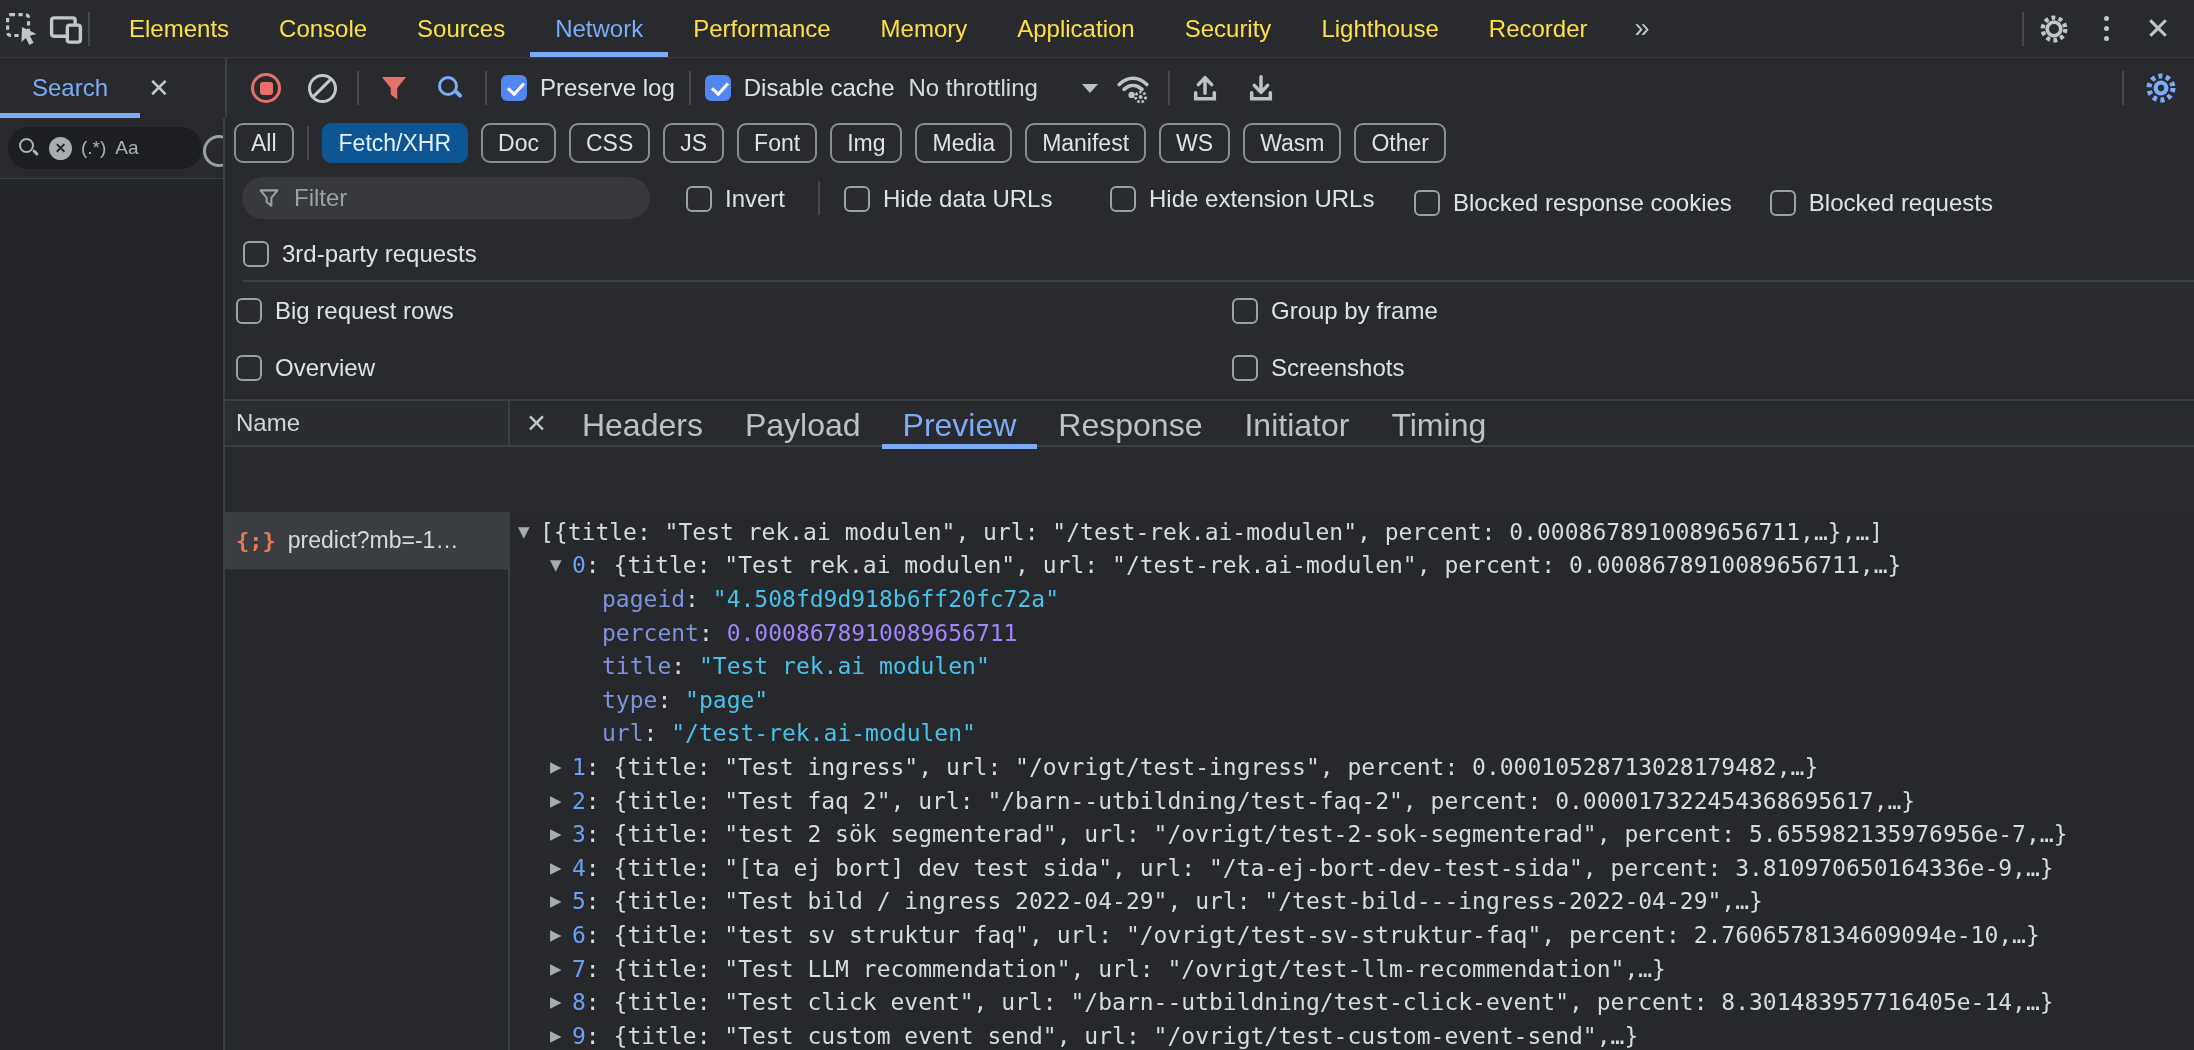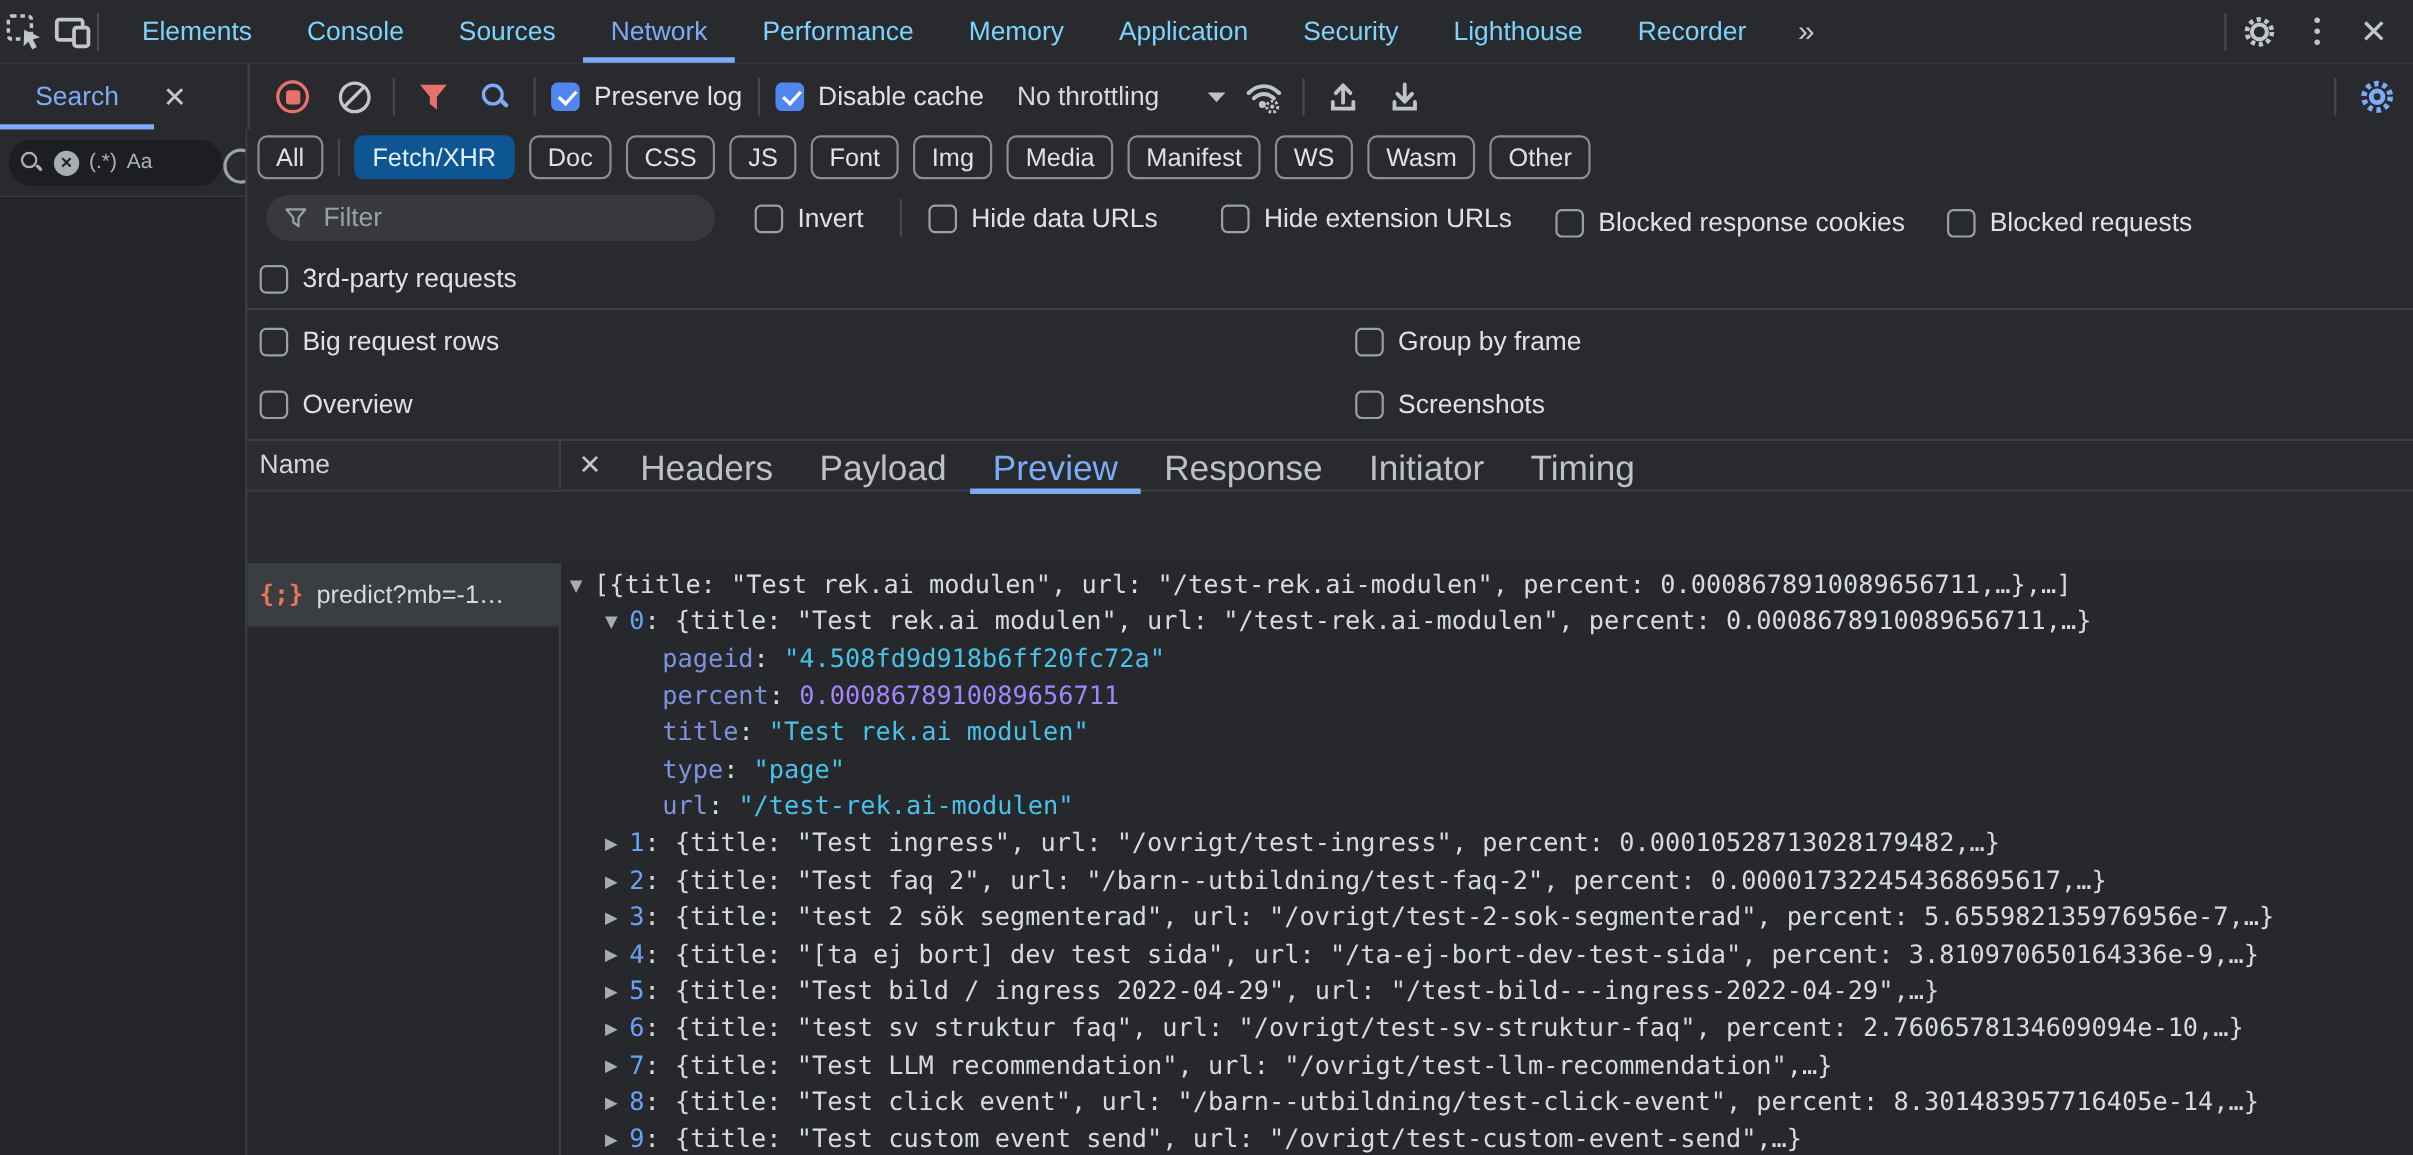--- a/index.html
+++ b/index.html
@@ -5,21 +5,21 @@
   html,body{margin:0;padding:0;background:#1d1e21;}
   #app{position:relative;width:2194px;height:1050px;background:#292a2d;
        font-family:"Liberation Sans",sans-serif;color:#dee1e6;overflow:hidden;
        -webkit-font-smoothing:antialiased;}
   .vdiv{width:2px;background:#47494d;height:34px;flex:0 0 2px;}
   
   #topbar{position:absolute;left:0;top:0;width:2194px;height:57px;display:flex;align-items:center;
           background:#292a2d;border-bottom:1px solid #3a3c40;}
   .tb-iconbtn{width:44px;height:56px;display:flex;align-items:center;justify-content:center;flex:0 0 44px;}
   #panel-tabs{display:flex;height:57px;margin-left:14px;}
-  .toptab{height:57px;display:flex;align-items:center;padding:0 25px;font-size:24px;color:#7dd3fc;cursor:default;}
+  .toptab{height:57px;display:flex;align-items:center;padding:0 25px;font-size:24px;color:#fde047;cursor:default;}
   .toptab.active{color:#7cacf8;box-shadow:inset 0 -5px 0 #7cacf8;}
   .more-tabs{font-size:27px;color:#c2c6cb;padding:0 22px;}
   #topbar-right{margin-left:auto;display:flex;align-items:center;gap:8px;padding-right:14px;}
   .kebab{display:flex;flex-direction:column;gap:5px;align-items:center;width:40px;}
   .kebab i{width:5px;height:5px;border-radius:50%;background:#c2c6cb;}
   .close-x{font-size:30px;color:#c2c6cb;width:44px;text-align:center;}
   
   #toolbar2{position:absolute;left:0;top:58px;width:2194px;height:60px;display:flex;align-items:center;
             background:#292a2d;border-bottom:1px solid #35373a;}
   #search-tab-area{width:225px;height:60px;flex:0 0 225px;display:flex;align-items:center;border-right:2px solid #3c4043;}
@@ -34,21 +34,21 @@
   .clear-circ i{position:absolute;left:-1px;top:9px;width:25px;height:3px;background:#c3c7cb;transform:rotate(-45deg);}
   .mag{position:relative;width:26px;height:26px;}
   .mag i{position:absolute;left:1px;top:1px;width:14px;height:14px;border:3.2px solid #7cacf8;border-radius:50%;}
   .mag b{position:absolute;left:17px;top:17px;width:9px;height:3.6px;background:#7cacf8;border-radius:2px;transform:rotate(45deg);}
   .cb-item{display:flex;align-items:center;cursor:default;}
   .cb{width:26px;height:26px;border:2.5px solid #9aa0a6;border-radius:6px;box-sizing:border-box;position:relative;flex:0 0 26px;background:transparent;}
   .cb.checked{background:#5186ee;border-color:#5186ee;}
   .cb.checked::after{content:"";position:absolute;left:8px;top:2px;width:7px;height:13px;
                      border:solid #fff;border-width:0 3px 3px 0;transform:rotate(42deg);}
   .cb-label{margin-left:13px;font-size:24px;color:#dee1e6;white-space:nowrap;}
-  #throttle{display:flex;align-items:center;margin-left:16px;}
+  #throttle{display:flex;align-items:center;}
   #throttle .lbl{font-size:24px;color:#d6d9dd;}
   #throttle .caret{margin-left:44px;width:0;height:0;border-left:8px solid transparent;border-right:8px solid transparent;border-top:9px solid #bdc1c6;}
   #toolbar2-right{margin-left:auto;display:flex;align-items:center;gap:16px;padding-right:12px;}
   
   #sidebar{position:absolute;left:0;top:118px;width:225px;bottom:0;background:#232529;border-right:2px solid #3c4043;box-sizing:border-box;}
   #search-input-row{height:60px;background:#292a2d;border-bottom:1px solid #3c4043;position:relative;overflow:hidden;}
   #search-pill{position:absolute;left:8px;top:9px;width:194px;height:42px;background:#1d1e21;border-radius:21px;
                display:flex;align-items:center;padding:0 10px;box-sizing:border-box;gap:9px;}
   .mag-s{position:relative;width:22px;height:22px;flex:0 0 22px;}
   .mag-s i{position:absolute;left:1px;top:1px;width:11px;height:11px;border:2.6px solid #aeb3b9;border-radius:50%;}
@@ -70,21 +70,21 @@
   #cb-hide-data{position:absolute;left:619px;top:17px;}
   #cb-hide-ext{position:absolute;left:885px;top:17px;}
   
   #chips-row{position:relative;height:50px;display:flex;align-items:center;padding-left:9px;gap:13px;}
   .chip{height:40px;display:inline-flex;align-items:center;padding:0 15px;border:2px solid #8a8d91;border-radius:9px;
         font-size:23px;color:#dee1e6;white-space:nowrap;box-sizing:border-box;}
   .chip.active{background:#0e5693;border-color:#0e5693;color:#e4f0ff;}
   .chipdiv{width:2px;height:34px;background:#47494d;}
   #blocked-group{position:absolute;left:1189px;top:0;height:50px;display:flex;align-items:center;gap:38px;}
   
-  #thirdparty-row{height:54px;display:flex;align-items:center;padding-left:11px;border-bottom:2px solid #3c4043;box-sizing:border-box;}
+  #thirdparty-row{height:54px;display:flex;align-items:center;border-bottom:2px solid #3c4043;box-sizing:border-box;margin-left:18px;}
   .opt-row{position:relative;height:57px;display:flex;align-items:center;padding-left:11px;}
   .opt-right{position:absolute;left:1007px;top:0;height:57px;display:flex;align-items:center;}
   #options-block{border-bottom:2px solid #3c4043;padding-bottom:3px;}
   
   #table-header{display:flex;height:46px;border-bottom:2px solid #3c4043;box-sizing:border-box;background:#292a2d;}
   #name-header{width:285px;flex:0 0 285px;border-right:2px solid #3c4043;display:flex;align-items:center;
                padding-left:11px;box-sizing:border-box;background:#2b2d31;font-size:24px;color:#d3d6da;}
   #detail-tabs-bar{display:flex;align-items:center;flex:1;}
   #preview-close{font-size:25px;color:#c2c6cb;padding:0 14px 0 16px;}
   .dtab{height:44px;display:flex;align-items:center;padding:2px 21px;font-size:32px;color:#bdc1c6;text-align:right;}

